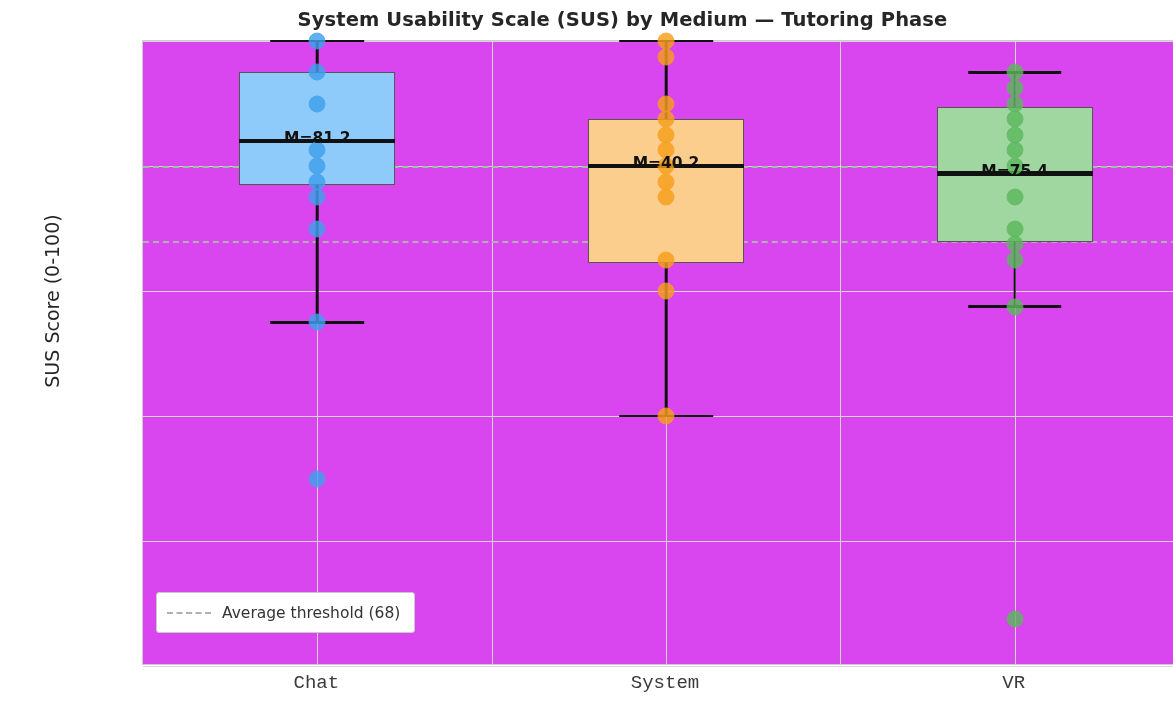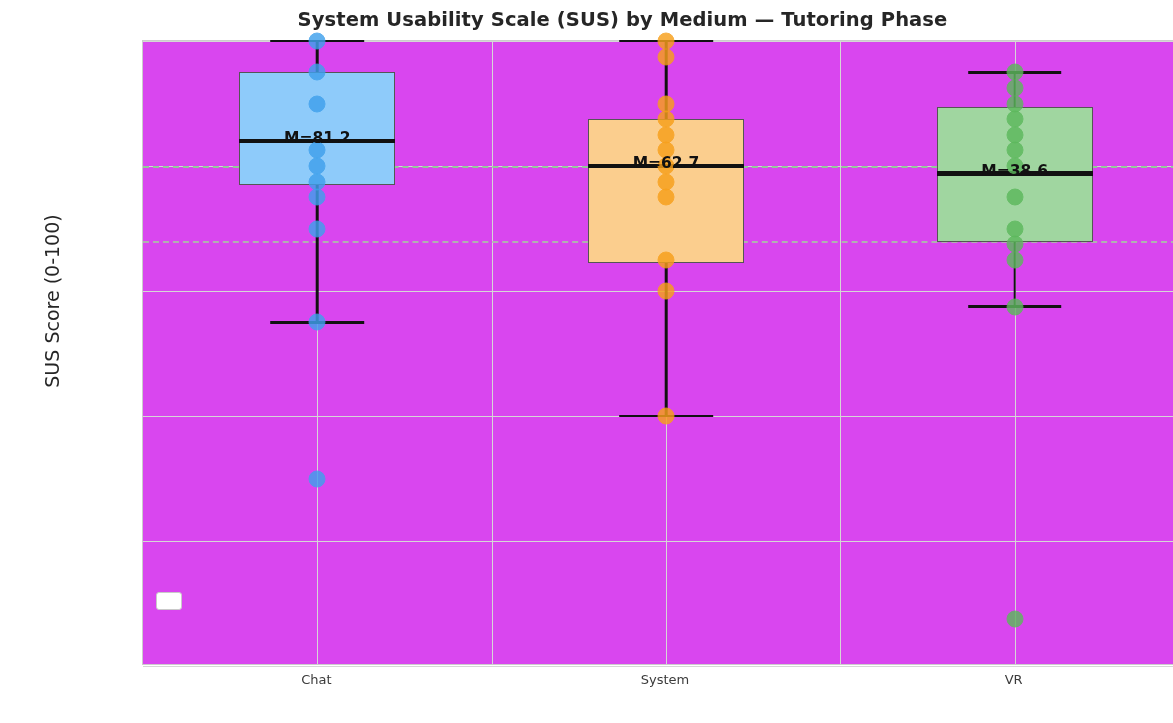--- a/index.html
+++ b/index.html
@@ -14,22 +14,22 @@
   #plot{position:absolute;left:106px;top:40px;width:1046px;height:625px;
         border:1.6px solid #cccccc;box-sizing:border-box;background:#d946ef;}
 
   .gridh{position:absolute;left:0;width:100%;height:1px;background:#d6d6d6;}
   .gridv{position:absolute;top:0;height:100%;width:1px;background:#d6d6d6;}
   #yticks{position:absolute;left:-1066px;top:40px;width:1166px;height:625px;}
 
   #ylabel{position:absolute;left:-264px;top:290px;width:560px;text-align:center;
           font-size:19px;color:#262626;transform:rotate(-90deg);}
 
-  .xtick{position:absolute;top:672px;font-size:13px;color:#3b3b3b;
-         transform:translateX(-50%);}
+  .xtick{position:absolute;top:672px;font-size:19px;color:#3b3b3b;
+         transform:translateX(-50%);font-family:Liberation Mono, monospace;}
 
   
   .thresh{position:absolute;left:0;width:100%;height:0;border-top-width:2.6px;
           border-top-style:dashed;}
 
   
   .box{position:absolute;box-sizing:border-box;border:1.6px solid #555;}
   .median{position:absolute;height:4.4px;background:#111;}
   .whisk{position:absolute;width:2.6px;background:#111;transform:translateX(-50%);}
   .cap{position:absolute;height:2.8px;background:#111;transform:translateX(-50%);}
@@ -97,41 +97,45 @@
       <div class="dot" style="left: 523px; top: 62.5px; background: rgb(247, 159, 26); border: 1.4px solid rgb(247, 159, 26);"></div>
       <div class="dot" style="left: 523px; top: 78.125px; background: rgb(247, 159, 26); border: 1.4px solid rgb(247, 159, 26);"></div>
       <div class="dot" style="left: 523px; top: 93.75px; background: rgb(247, 159, 26); border: 1.4px solid rgb(247, 159, 26);"></div>
       <div class="dot" style="left: 523px; top: 109.375px; background: rgb(247, 159, 26); border: 1.4px solid rgb(247, 159, 26);"></div>
       <div class="dot" style="left: 523px; top: 125px; background: rgb(247, 159, 26); border: 1.4px solid rgb(247, 159, 26);"></div>
       <div class="dot" style="left: 523px; top: 140.625px; background: rgb(247, 159, 26); border: 1.4px solid rgb(247, 159, 26);"></div>
       <div class="dot" style="left: 523px; top: 156.25px; background: rgb(247, 159, 26); border: 1.4px solid rgb(247, 159, 26);"></div>
       <div class="dot" style="left: 523px; top: 218.75px; background: rgb(247, 159, 26); border: 1.4px solid rgb(247, 159, 26);"></div>
       <div class="dot" style="left: 523px; top: 250px; background: rgb(247, 159, 26); border: 1.4px solid rgb(247, 159, 26);"></div>
       <div class="dot" style="left: 523px; top: 375px; background: rgb(247, 159, 26); border: 1.4px solid rgb(247, 159, 26);"></div>
-      <div class="mlabel" style="left: 523px; top: 122px;">M=62.7</div>
+      <div class="mlabel" style="left: 523px; top: 122px;">M=40.2</div>
       <div class="whisk" style="left: 871.667px; top: 31.25px; height: 234.375px;"></div>
       <div class="cap" style="left: 871.667px; top: 29.85px; width: 93.6px;"></div>
       <div class="cap" style="left: 871.667px; top: 264.225px; width: 93.6px;"></div>
       <div class="box" style="left: 793.667px; top: 65.625px; width: 156px; height: 135.625px; background: rgb(160, 214, 160);"></div>
       <div class="median" style="left: 793.667px; width: 156px; top: 130.3px;"></div>
       <div class="dot" style="left: 871.667px; top: 31.25px; background: rgb(92, 184, 92); border: 1.4px solid rgb(92, 184, 92);"></div>
       <div class="dot" style="left: 871.667px; top: 46.875px; background: rgb(92, 184, 92); border: 1.4px solid rgb(92, 184, 92);"></div>
       <div class="dot" style="left: 871.667px; top: 62.5px; background: rgb(92, 184, 92); border: 1.4px solid rgb(92, 184, 92);"></div>
       <div class="dot" style="left: 871.667px; top: 78.125px; background: rgb(92, 184, 92); border: 1.4px solid rgb(92, 184, 92);"></div>
       <div class="dot" style="left: 871.667px; top: 93.75px; background: rgb(92, 184, 92); border: 1.4px solid rgb(92, 184, 92);"></div>
       <div class="dot" style="left: 871.667px; top: 109.375px; background: rgb(92, 184, 92); border: 1.4px solid rgb(92, 184, 92);"></div>
       <div class="dot" style="left: 871.667px; top: 125px; background: rgb(92, 184, 92); border: 1.4px solid rgb(92, 184, 92);"></div>
       <div class="dot" style="left: 871.667px; top: 156.25px; background: rgb(92, 184, 92); border: 1.4px solid rgb(92, 184, 92);"></div>
       <div class="dot" style="left: 871.667px; top: 187.5px; background: rgb(92, 184, 92); border: 1.4px solid rgb(92, 184, 92);"></div>
       <div class="dot" style="left: 871.667px; top: 203.125px; background: rgb(92, 184, 92); border: 1.4px solid rgb(92, 184, 92);"></div>
       <div class="dot" style="left: 871.667px; top: 218.75px; background: rgb(92, 184, 92); border: 1.4px solid rgb(92, 184, 92);"></div>
       <div class="dot" style="left: 871.667px; top: 265.625px; background: rgb(92, 184, 92); border: 1.4px solid rgb(92, 184, 92);"></div>
       <div class="dot" style="left: 871.667px; top: 578.125px; background: rgb(92, 184, 92); border: 1.4px solid rgb(92, 184, 92);"></div>
-      <div class="mlabel" style="left: 871.667px; top: 129.5px;">M=38.6</div>
+      <div class="mlabel" style="left: 871.667px; top: 129.5px;">M=75.4</div>
     </div>
 
   <div id="legend">
+      <div class="lgrow">
+        <div class="lgline" style="border-top-color: rgb(176, 176, 176);"></div>
+        <div class="lgtxt">Average threshold (68)</div>
+      </div>
     </div>
 
 <div class="xtick" style="left: 280.333px;">Chat</div>
     <div class="xtick" style="left: 629px;">System</div>
     <div class="xtick" style="left: 977.667px;">VR</div>
   </div>
 
 </body></html>

